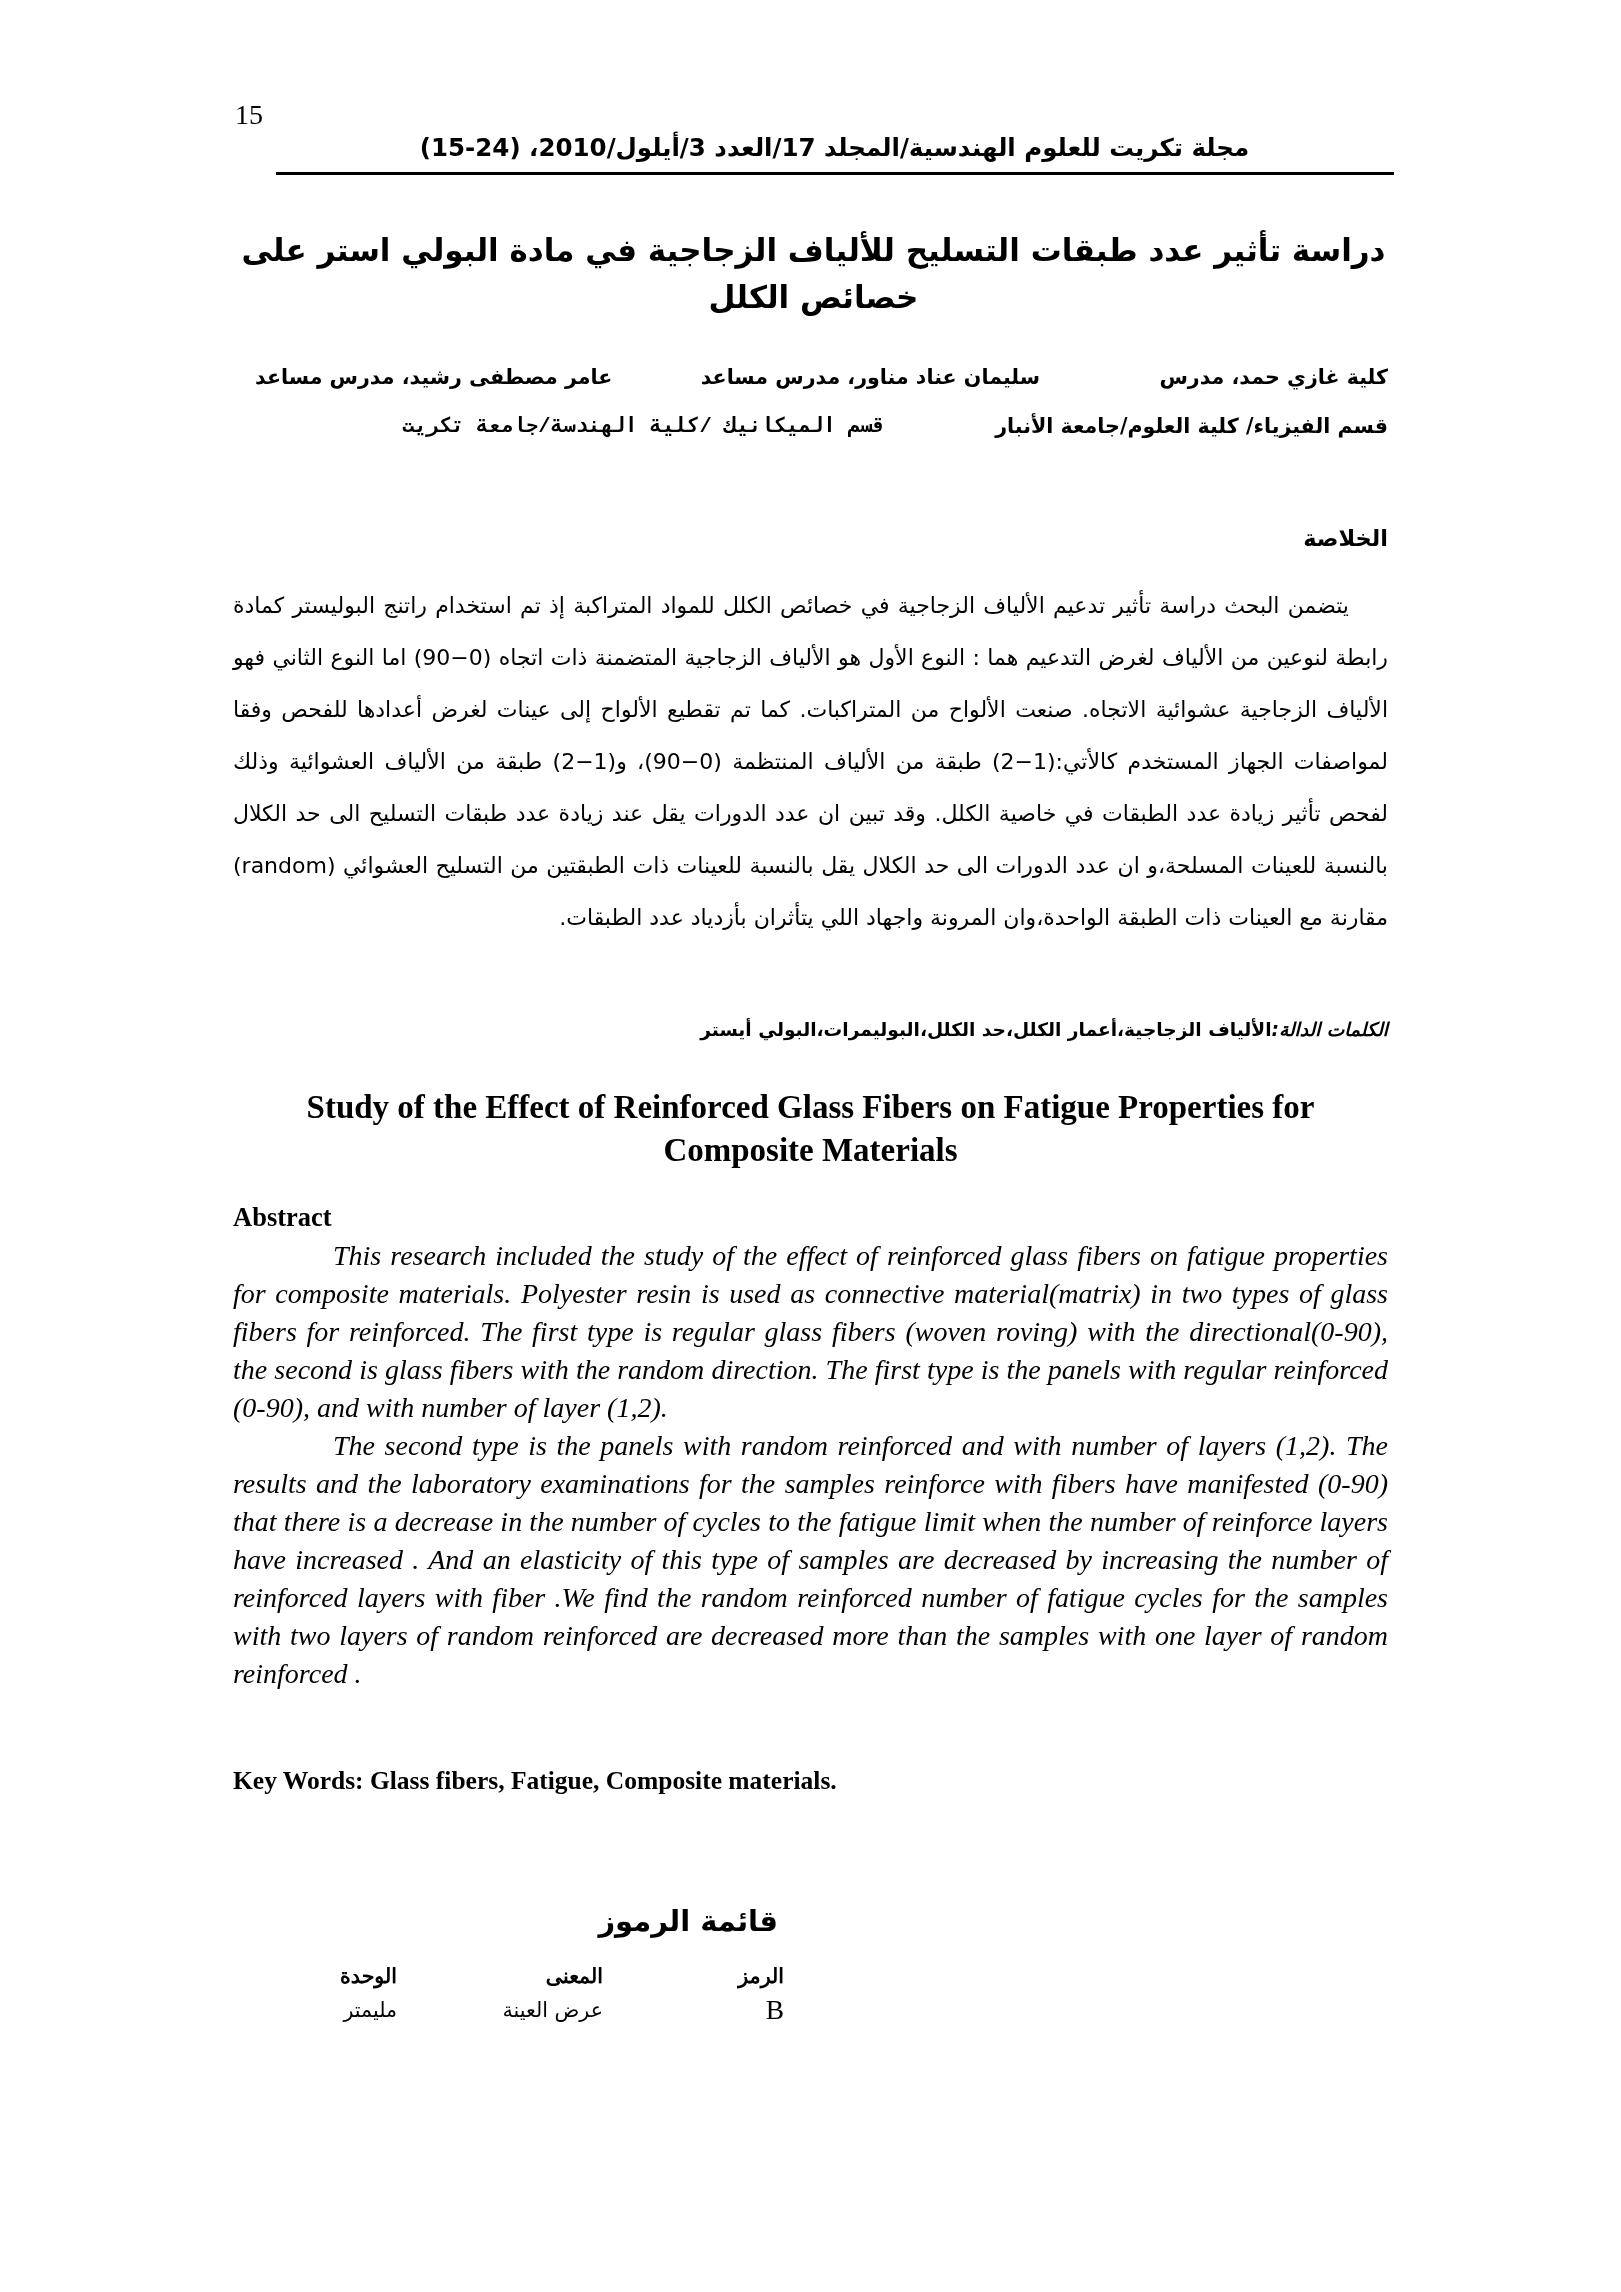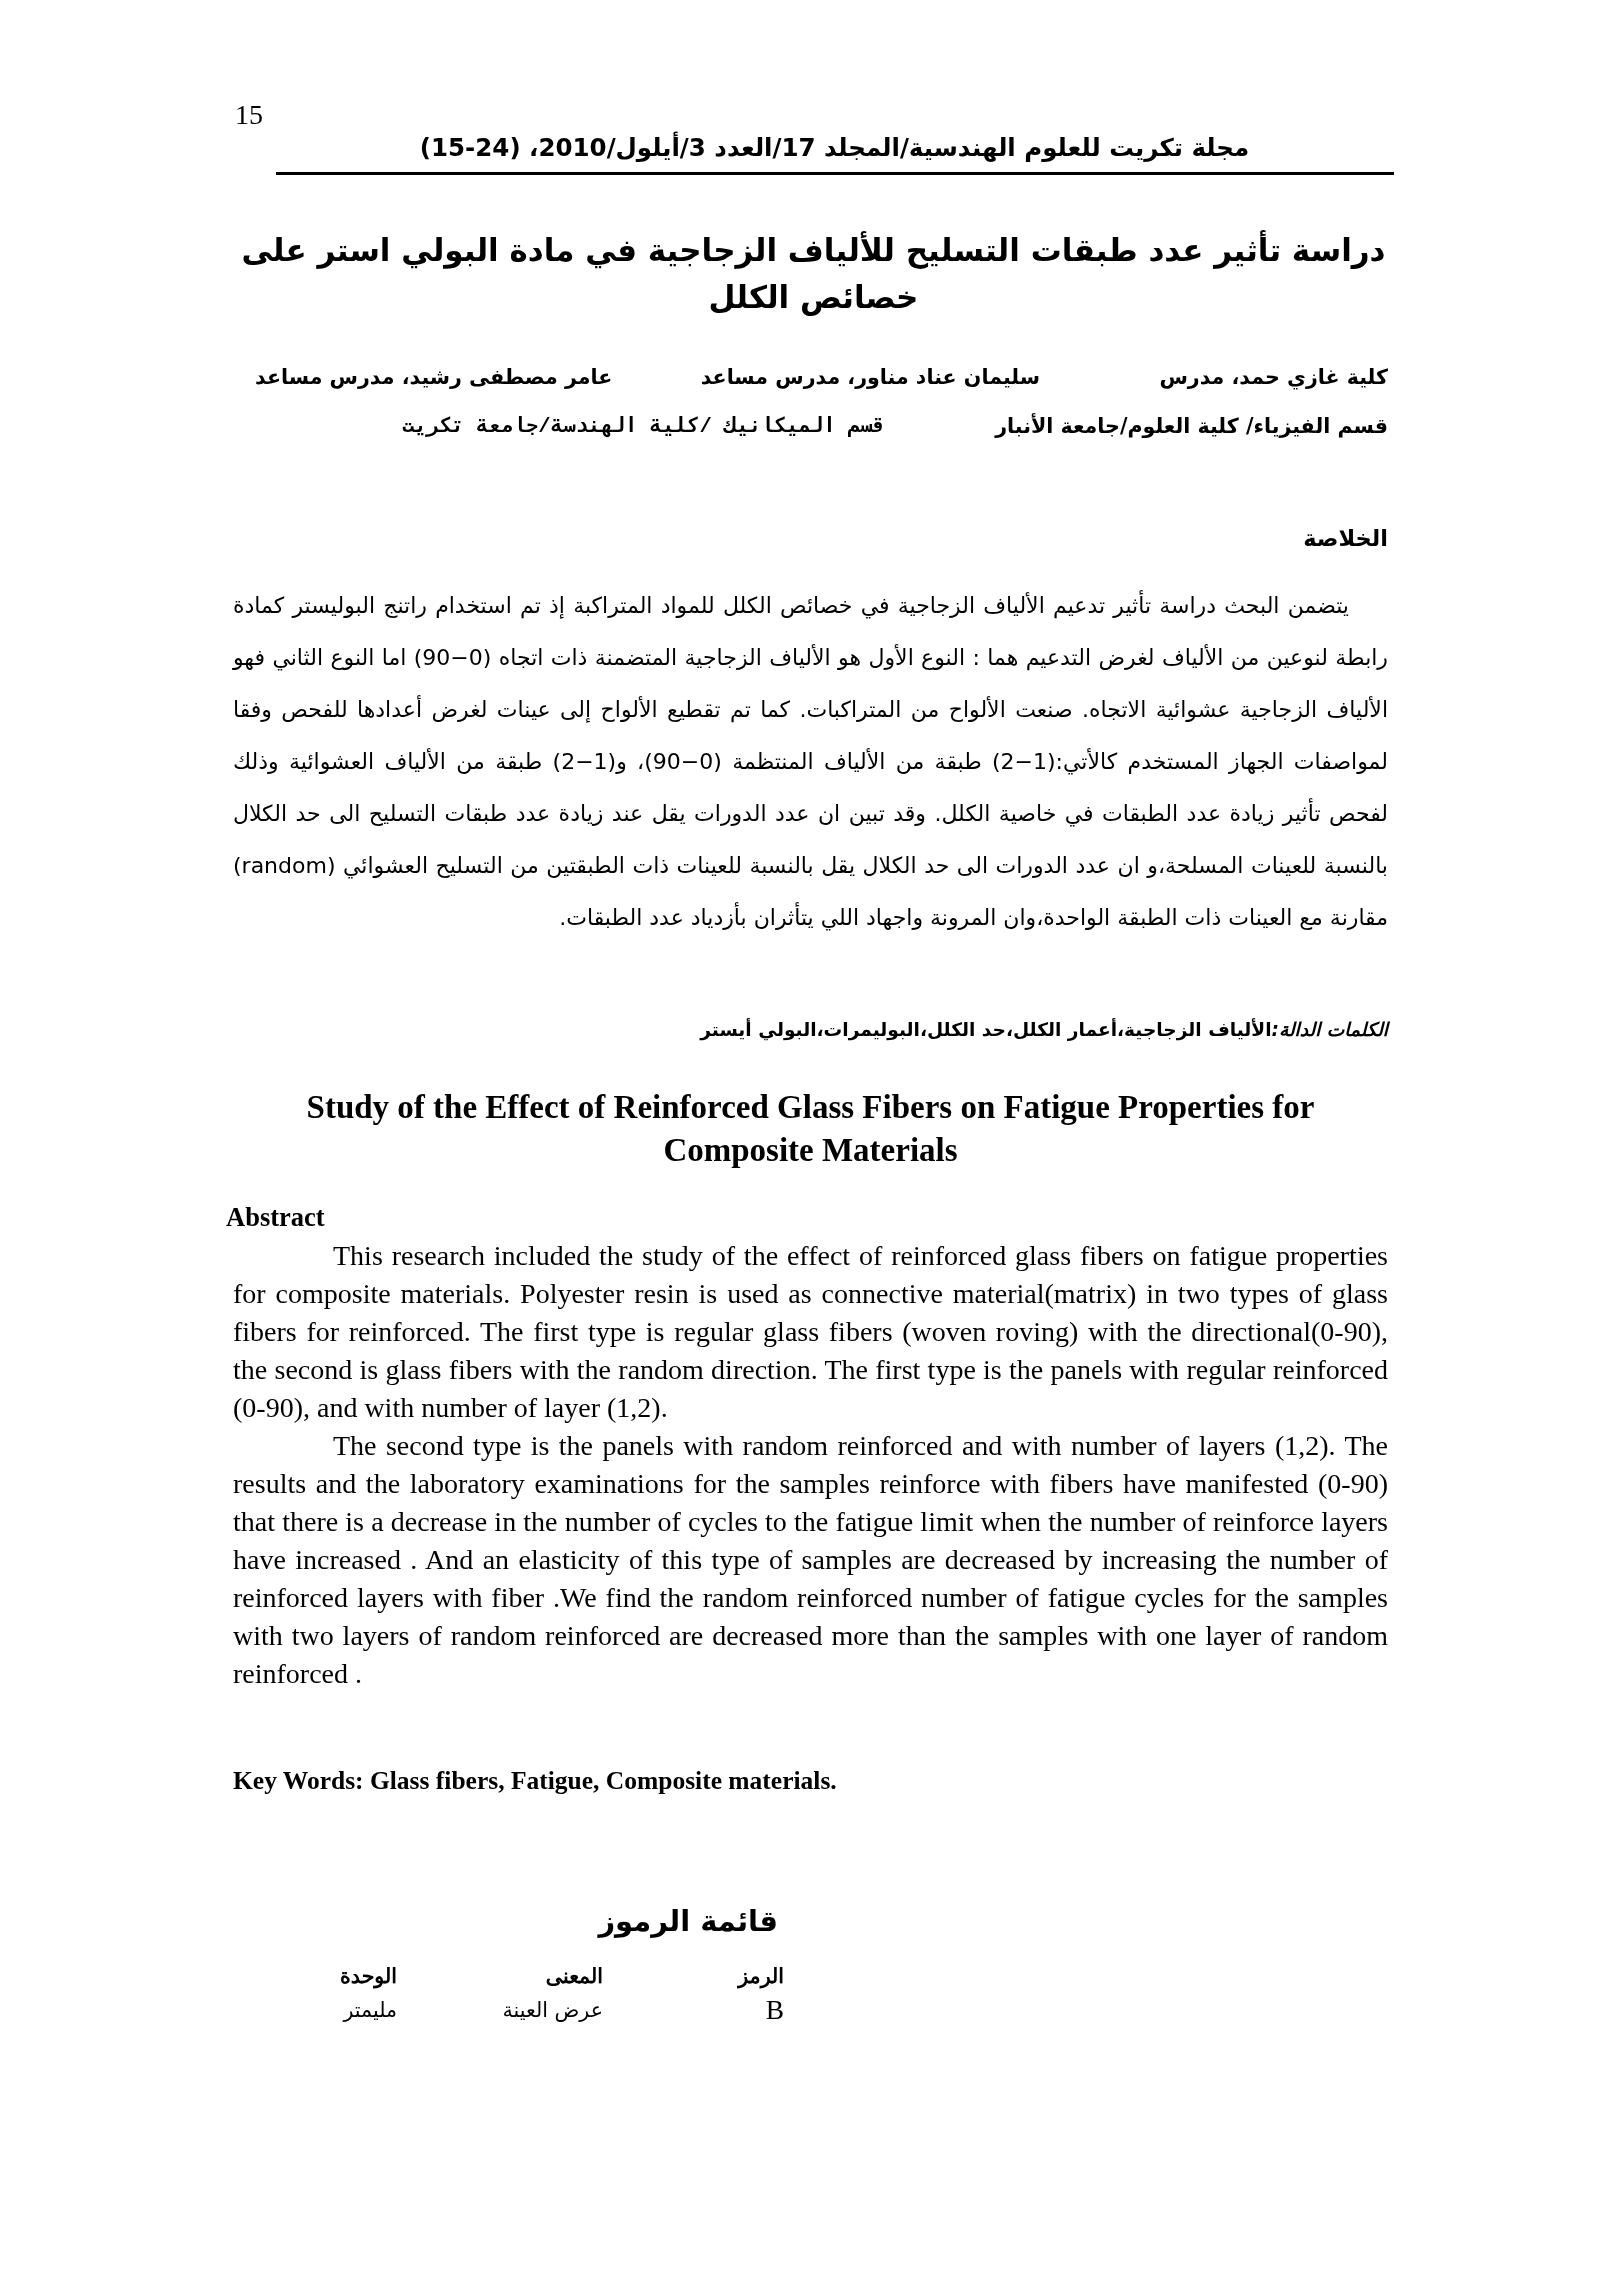--- a/index.html
+++ b/index.html
@@ -118,40 +118,41 @@
       width: 1155px;
       top: 1086px;
       text-align: center;
       font-family: "Liberation Serif", serif;
       font-weight: bold;
       font-size: 33px;
       line-height: 43px;
     }
     .en-abstract-heading {
       position: absolute;
-      left: 226px;
+      left: 233px;
       top: 1201px;
       font-family: "Liberation Serif", serif;
       font-weight: bold;
       font-size: 26.5px;
       line-height: 33px;
     }
     .en-abstract {
       position: absolute;
       left: 233px;
       width: 1155px;
       top: 1237px;
       font-family: "Liberation Serif", serif;
       font-size: 28px;
       line-height: 38px;
       text-align: justify;
     }
     .en-abstract p {
       margin: 0;
       text-indent: 100px;
+      font-style: italic;
     }
     .en-keywords {
       position: absolute;
       left: 233px;
       top: 1764px;
       font-family: "Liberation Serif", serif;
       font-weight: bold;
       font-size: 25.5px;
       line-height: 33px;
     }

